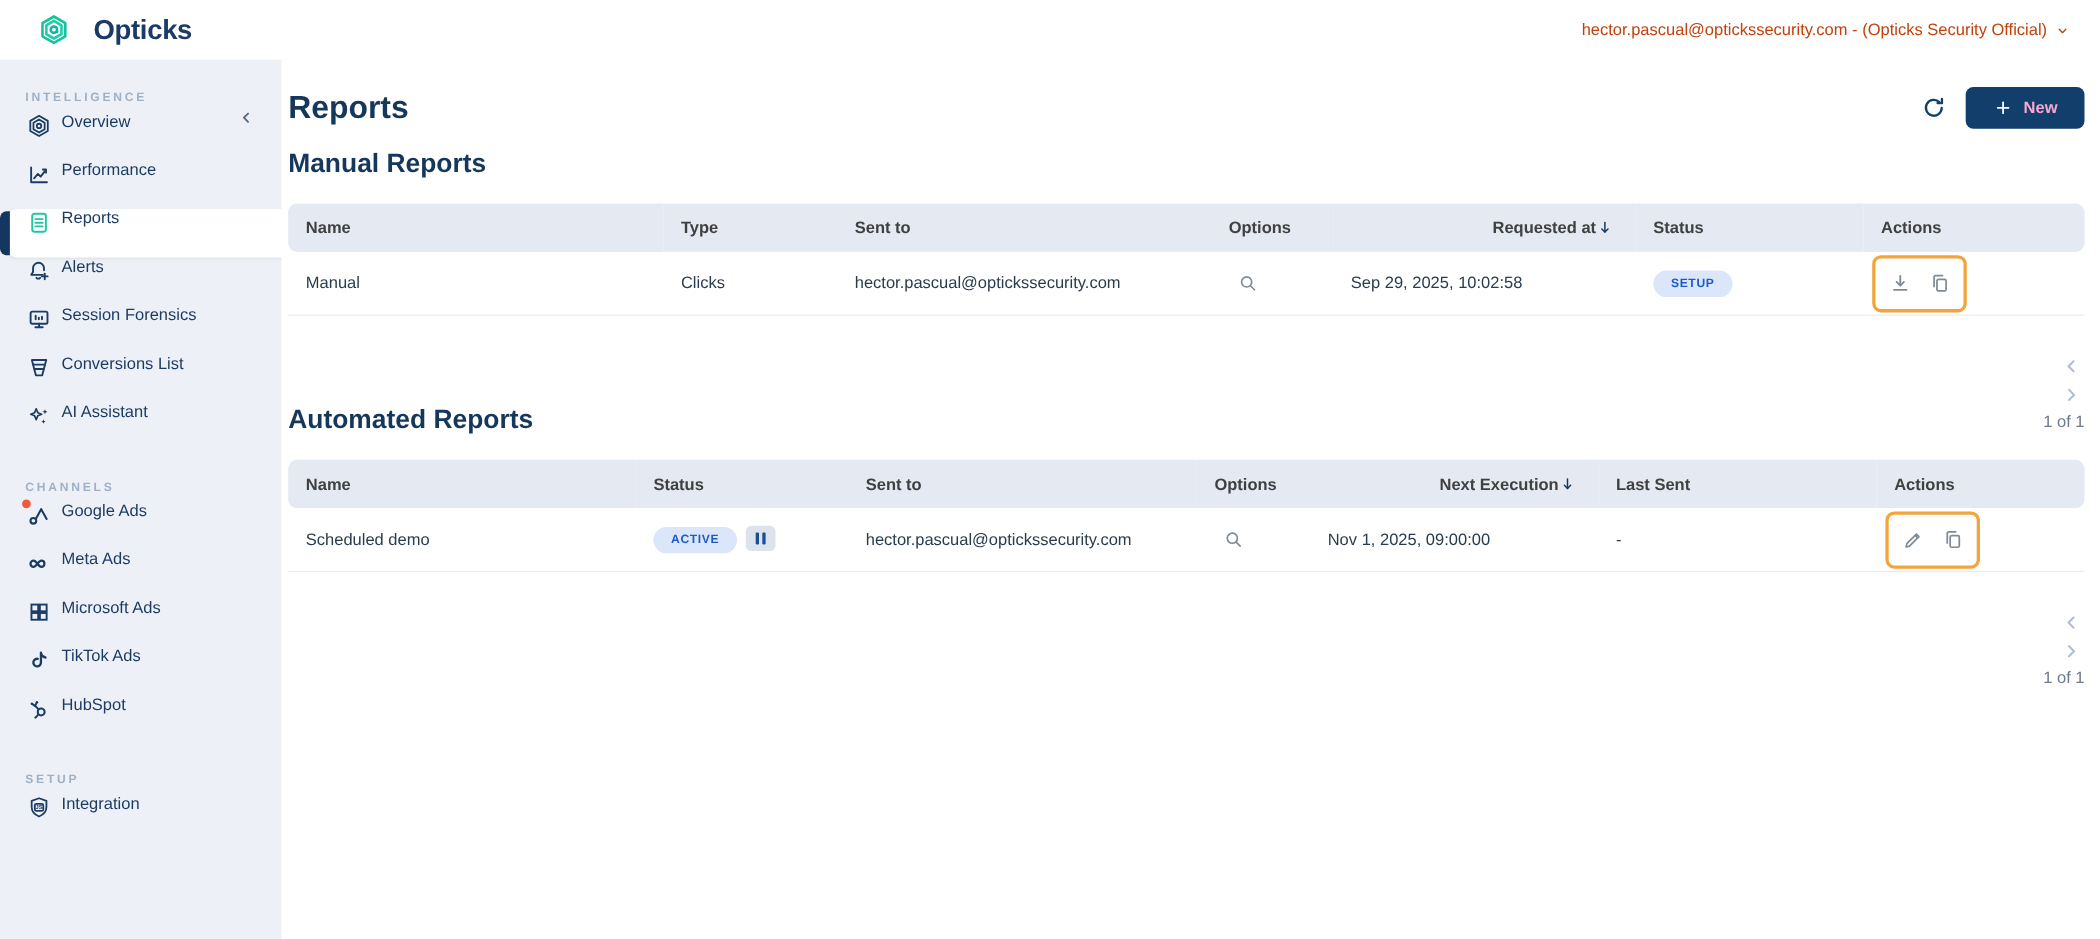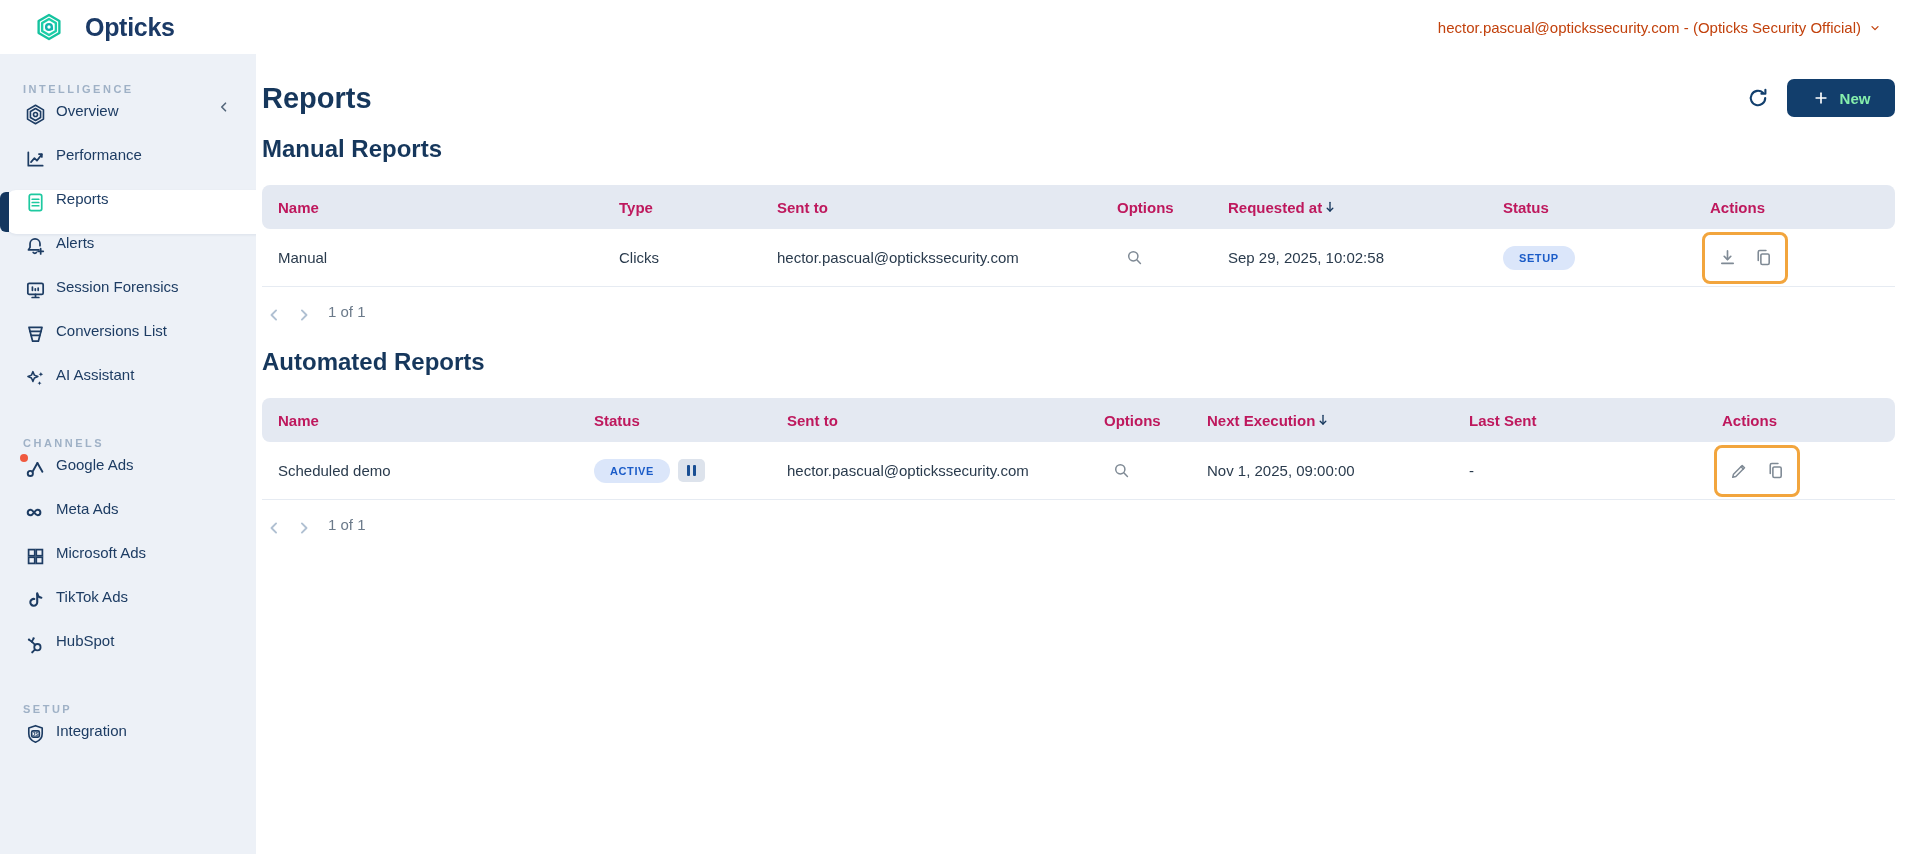--- a/index.html
+++ b/index.html
@@ -29,41 +29,41 @@
 
   
   .main { position:absolute; top:54px; left:256px; right:0; bottom:0; background:#ffffff; padding:0 14px 0 6px; }
   .collapse-btn { position:absolute; top:20px; left:-47px; width:18px; height:18px; color:#54677b; cursor:pointer; }
   .mainwrap { position:relative; height:100%; }
 
   .title-row { display:flex; align-items:center; margin-top:24px; height:40px; }
   .page-title { font-size:29px; font-weight:700; color:#16375c; }
   .title-actions { margin-left:auto; display:flex; align-items:center; gap:12px; }
   .refresh-btn { width:34px; height:34px; display:flex; align-items:center; justify-content:center; color:#123f6d; cursor:pointer; background:none; border:none; }
-  .new-btn { display:flex; align-items:center; justify-content:center; gap:10px; min-width:108px; height:38px; background:#123e6c; color:#86efac; border:none; border-radius:7px; font-size:15px; font-weight:700; cursor:pointer; font-family:"Liberation Sans", sans-serif; padding:0 20px; }
+  .new-btn { display:flex; align-items:center; justify-content:center; gap:10px; min-width:108px; height:38px; background:#123e6c; color:#f9a8d4; border:none; border-radius:7px; font-size:15px; font-weight:700; cursor:pointer; font-family:"Liberation Sans", sans-serif; padding:0 20px; }
 
   .section-heading { font-size:24px; font-weight:700; color:#16375c; margin-top:17px; }
 
   table { width:100%; border-collapse:separate; border-spacing:0; table-layout:fixed; margin-top:22px; }
-  thead th { background:#e4e9f2; font-size:15px; font-weight:700; color:#be185d; text-align:left; height:44px; padding:0 16px; white-space:nowrap; }
+  thead th { background:#e4e9f2; font-size:15px; font-weight:700; color:#404040; text-align:left; height:44px; padding:0 16px; white-space:nowrap; }
   thead th:first-child { border-radius:8px 0 0 8px; }
   thead th:last-child { border-radius:0 8px 8px 0; }
   tbody td { background:#ffffff; height:58px; padding:0 16px; font-size:15px; color:#2a3b4d; border-bottom:1px solid #e6ebf2; white-space:nowrap; overflow:hidden; vertical-align:middle;margin-top:28px; }
-  .th-sort { display:flex; align-items:center; justify-content:flex-start; }
+  .th-sort { display:flex; align-items:center; justify-content:flex-end; }
   .sort-arrow { color:#16375c; width:16px; height:16px; flex:none; margin-right:4px; }
 
   .pill { display:inline-block; background:#dbe6fa; color:#1b5cc8; font-size:11px; font-weight:700; letter-spacing:.6px; padding:6px 16px; border-radius:12px; }
   .pause-btn { display:inline-flex; align-items:center; justify-content:center; gap:3px; width:27px; height:23px; background:#dde3ec; border:none; border-radius:5px; margin-left:8px; vertical-align:middle; cursor:pointer; }
   .pause-btn i { display:block; width:3px; height:11px; background:#1a4f93; border-radius:1px; }
 
   .search-cell { color:#8a939e; padding-left:22px; }
   .icon-btn { background:none; border:none; color:#7f8a95; width:22px; height:22px; cursor:pointer; display:flex; align-items:center; justify-content:center; padding:0; }
   .actions-box { display:inline-flex; align-items:center; justify-content:center; gap:14px; width:86px; height:52px; border:3px solid #f2a53d; border-radius:8px; background:#ffffff; }
 
-  .pagination { display:flex; align-items:flex-start; gap:6px; margin-top:16px; height:28px; }
+  .pagination { display:flex; align-items:flex-end; gap:6px; margin-top:36px; height:28px;flex-direction:column; }
   .pg-chev { width:24px; height:24px; color:#b0c0d2; cursor:pointer; display:flex; align-items:center; justify-content:center; }
   .pg-label { font-size:15px; color:#6b7a8a; margin-left:6px; }
 
   svg { display:block; }
 </style>
 </head>
 <body>
 
 <div class="topbar">
   <div class="brand">

